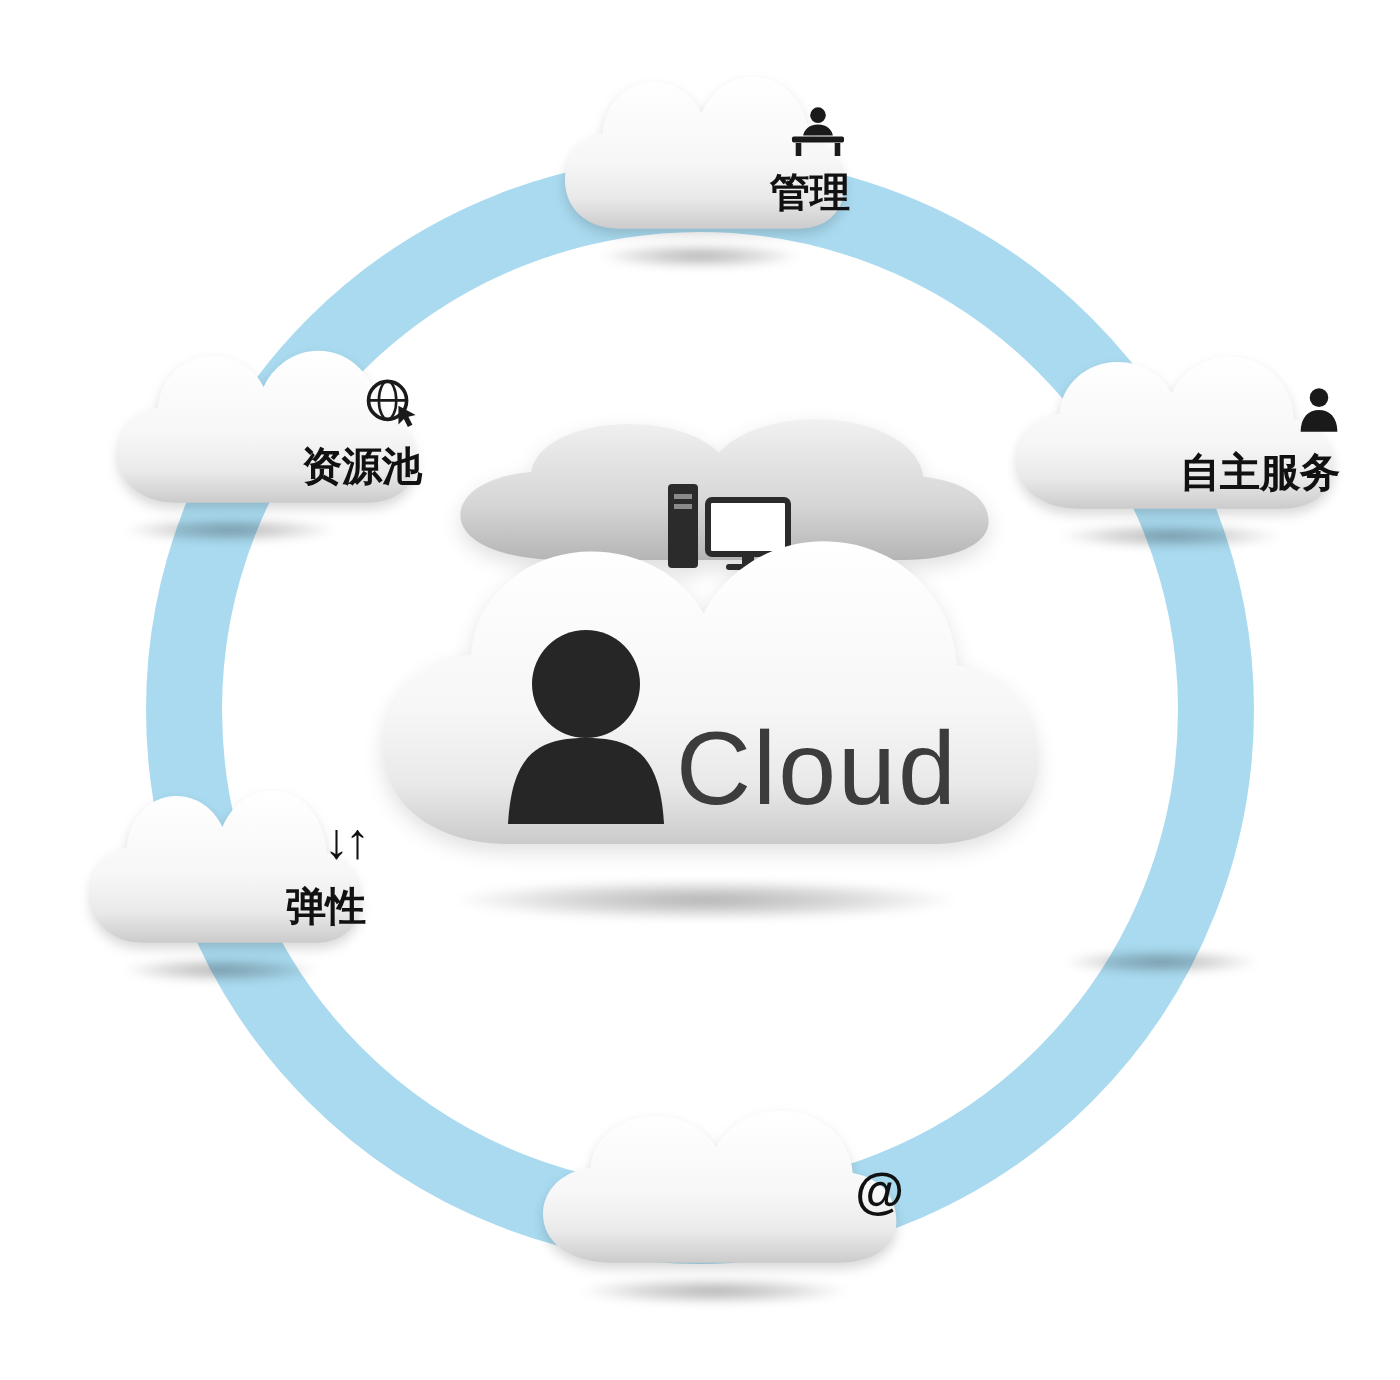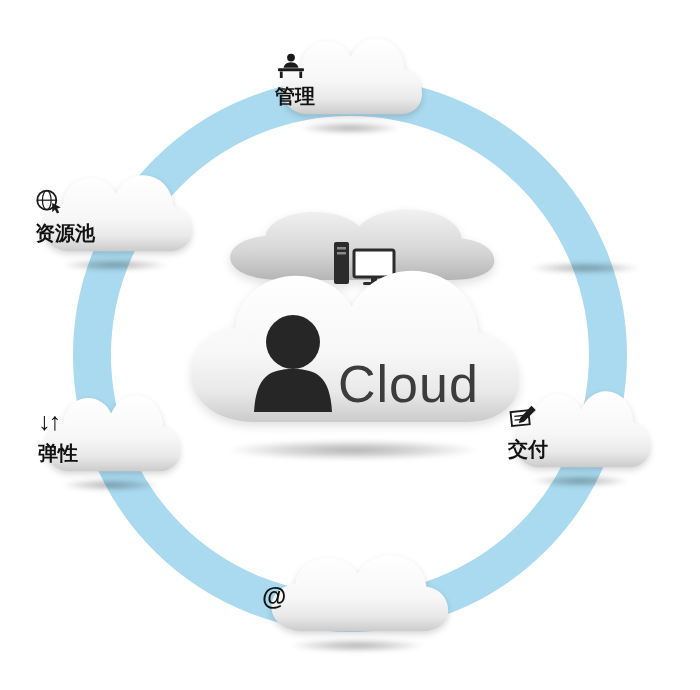--- a/index.html
+++ b/index.html
@@ -19,21 +19,21 @@
     filter:blur(2px);
   }
 
   .cloud-node { position:absolute; z-index:3; }
   .cloud-bg {
     position:absolute; left:0; top:0; width:100%; height:100%;
     filter:drop-shadow(0 3px 3px rgba(0,0,0,0.15));
   }
   .node-content {
     position:relative; height:100%; display:flex; flex-direction:column;
-    align-items:flex-start; justify-content:center; gap:3px; padding-top:4px;
+    align-items:flex-end; justify-content:center; gap:3px; padding-top:4px;
   }
   .node-icon { height:30px; display:flex; align-items:center; justify-content:center; color:#1a1a1a; }
   .node-icon .glyph { font-size:25px; font-weight:bold; line-height:1; letter-spacing:-2px; color:#111; }
   .node-label { font-size:20px; font-weight:bold; color:#111; white-space:nowrap; }
 
   .center-svg { position:absolute; left:168px; top:192px; width:368px; height:262px; z-index:3;
     filter:drop-shadow(0 4px 5px rgba(0,0,0,0.12)); }
   .cloud-word { font-family:"Liberation Sans","DejaVu Sans",sans-serif; font-size:52px;
     fill:#3c3c3c; letter-spacing:1px; }
 
@@ -107,67 +107,64 @@
           <path d="M17 11 c-5 0 -7.5 3 -8 6 h16 c-0.5 -3 -3 -6 -8 -6"></path>
           <rect x="3" y="17.5" width="28" height="3.2" rx="1"></rect>
           <rect x="5" y="21" width="3" height="7"></rect>
           <rect x="26" y="21" width="3" height="7"></rect>
         </svg>
       </div>
       <div class="node-label">管理</div>
     </div>
   </div>
 
-  <div class="cloud-node" style="left:35px; top:165px; width:160px; height:95px;">
+  <div class="cloud-node" style="left:51px; top:165px; width:160px; height:95px;">
     <svg class="cloud-bg" viewBox="0 0 200 110" preserveAspectRatio="none">
       <use href="#cloudShape" fill="url(#cloudGrad)"></use>
     </svg>
     <div class="node-content">
       <div class="node-icon">
         <svg viewBox="0 0 32 30" width="29" height="28">
           <circle cx="13" cy="13" r="10.5" fill="none" stroke="#1a1a1a" stroke-width="2"></circle>
           <ellipse cx="13" cy="13" rx="4.8" ry="10.5" fill="none" stroke="#1a1a1a" stroke-width="1.4"></ellipse>
           <path d="M2.5 13 h21" stroke="#1a1a1a" stroke-width="1.4" fill="none"></path>
           <path d="M19 16 l9.5 5 -4 1.1 2.2 4.4 -2.5 1.2 -2.2-4.4 -3 3 Z" fill="#1a1a1a"></path>
         </svg>
       </div>
       <div class="node-label">资源池</div>
     </div>
   </div>
 
+  <div class="cloud-node" style="left:500px; top:168px; width:170px; height:95px;">
+    <svg class="cloud-bg" viewBox="0 0 200 110" preserveAspectRatio="none">
+      <use href="#cloudShape" fill="url(#cloudGrad)"></use>
+    </svg>
+    <div class="node-content">
+      <div class="node-icon">
+        <svg viewBox="0 0 24 26" width="21" height="23" fill="#1a1a1a">
+          <circle cx="12" cy="6.5" r="5.3"></circle>
+          <path d="M1.5 26 c0 -8.5 4.7 -12.5 10.5 -12.5 s10.5 4 10.5 12.5 Z"></path>
+        </svg>
+      </div>
+      <div class="node-label">自主服务</div>
+    </div>
+  </div>
 
   <div class="cloud-node" style="left:38px; top:385px; width:145px; height:95px;">
     <svg class="cloud-bg" viewBox="0 0 200 110" preserveAspectRatio="none">
       <use href="#cloudShape" fill="url(#cloudGrad)"></use>
     </svg>
     <div class="node-content">
       <div class="node-icon">
         <span class="glyph">↓↑</span>
       </div>
       <div class="node-label">弹性</div>
     </div>
   </div>
 
-  <div class="cloud-node" style="left:508px; top:381px; width:145px; height:95px;">
-    <svg class="cloud-bg" viewBox="0 0 200 110" preserveAspectRatio="none">
-      <use href="#cloudShape" fill="url(#cloudGrad)"></use>
-    </svg>
-    <div class="node-content">
-      <div class="node-icon">
-        <svg viewBox="0 0 32 28" width="30" height="27">
-          <g transform="rotate(-6 15 15)">
-            <rect x="3.5" y="7" width="19" height="15" fill="#ffffff" stroke="#1a1a1a" stroke-width="2"></rect>
-            <path d="M7 12 h12 M7 16 h8" stroke="#1a1a1a" stroke-width="1.5" fill="none"></path>
-          </g>
-          <path d="M25 1.5 l4.5 4.5 -12.5 12.5 -5.5 1.5 1.5 -5.5 Z" fill="#1a1a1a"></path>
-        </svg>
-      </div>
-      <div class="node-label">交付</div>
-    </div>
-  </div>
 
   <div class="cloud-node" style="left:262px; top:545px; width:190px; height:95px;">
     <svg class="cloud-bg" viewBox="0 0 200 110" preserveAspectRatio="none">
       <use href="#cloudShape" fill="url(#cloudGrad)"></use>
     </svg>
     <div class="node-content">
       <div class="node-icon">
         <span class="glyph" style="letter-spacing:0;">@</span>
       </div>
     </div>

